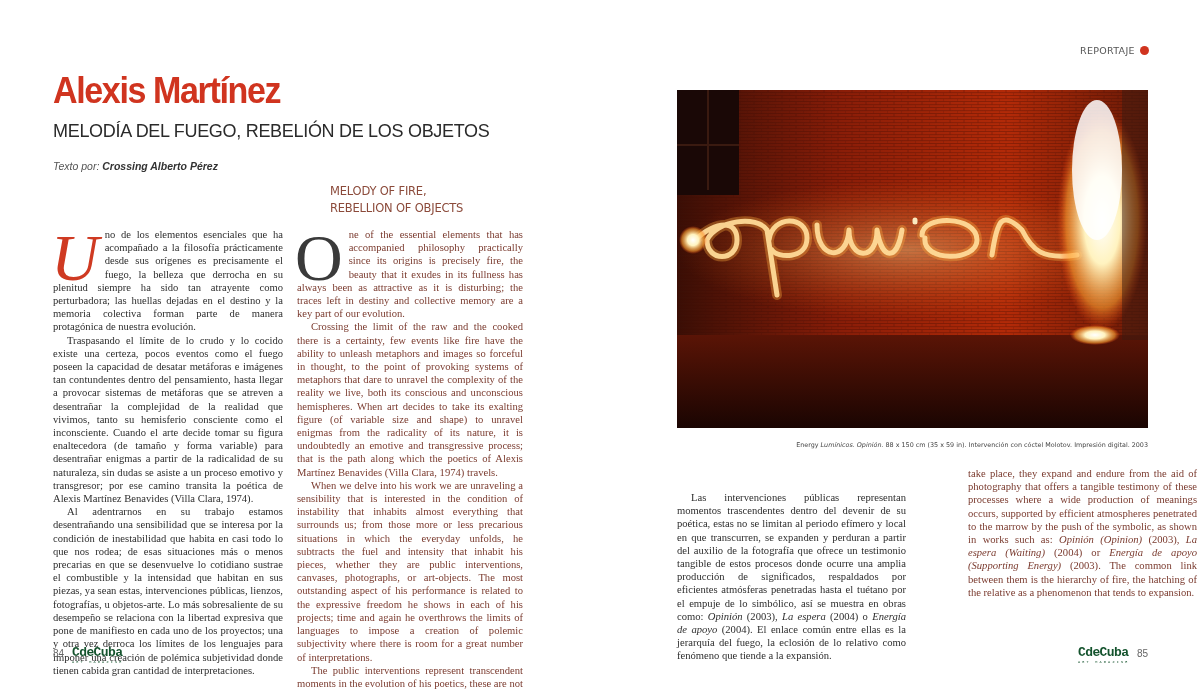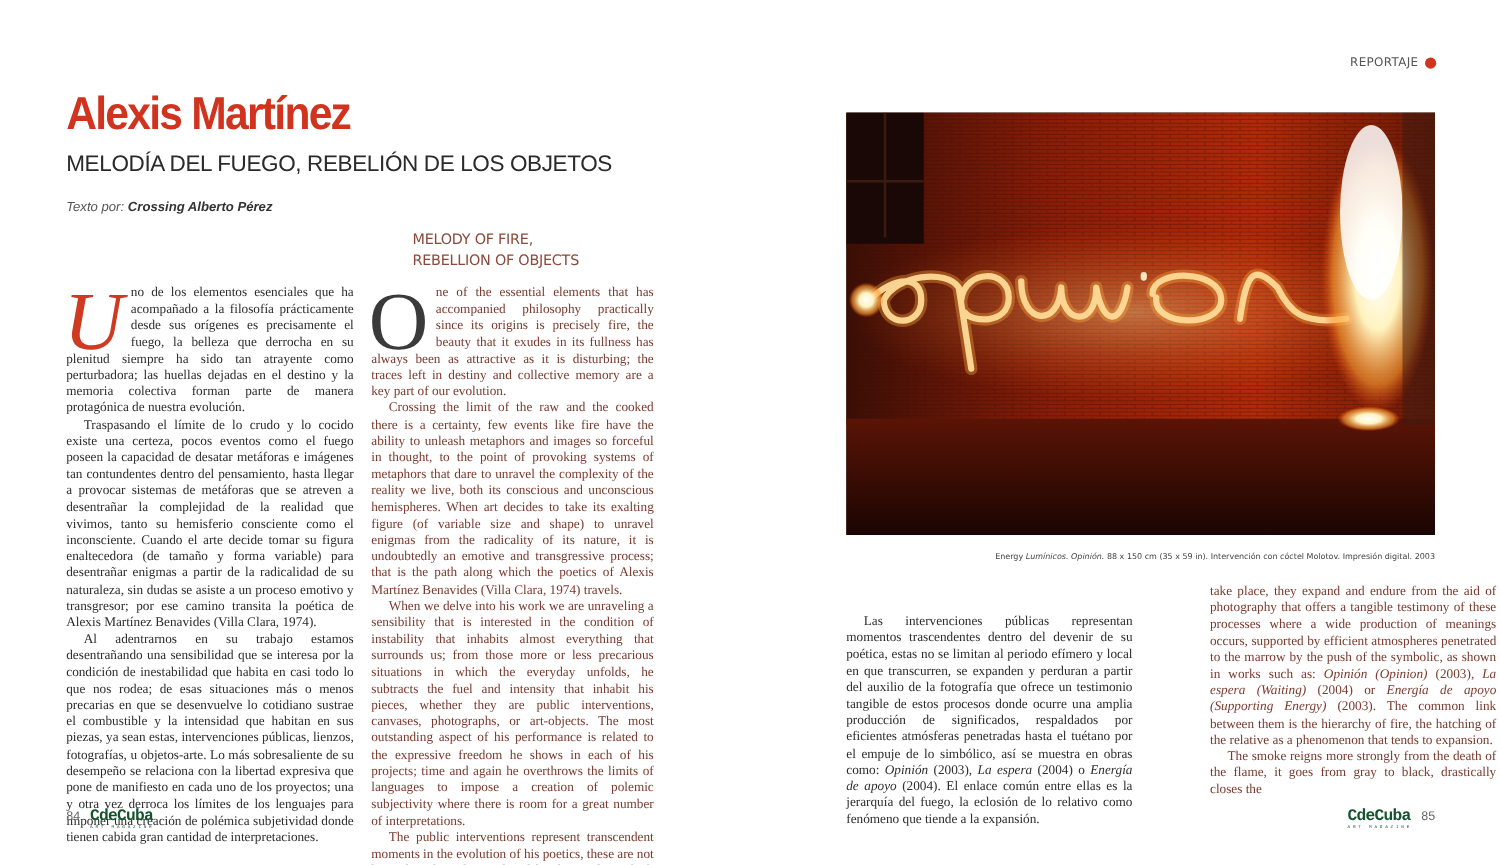--- a/index.html
+++ b/index.html
@@ -108,21 +108,20 @@
 <div class="abs caption">
   <span>Energy </span><i>Lumínicos. Opinión.</i><span> 88 x 150 cm (35 x 59 in). Intervención con cóctel Molotov. Impresión digital. 2003</span>
 </div>
 
 <div class="abs col es col3">
   <p><span>Las intervenciones públicas representan momentos trascendentes dentro del devenir de su poética, estas no se limitan al periodo efímero y local en que transcurren, se expanden y perduran a partir del auxilio de la fotografía que ofrece un testimonio tangible de estos procesos donde ocurre una amplia producción de significados, respaldados por eficientes atmósferas penetradas hasta el tuétano por el empuje de lo simbólico, así se muestra en obras como: </span><i>Opinión</i><span> (2003), </span><i>La espera</i><span> (2004) o </span><i>Energía de apoyo</i><span> (2004). El enlace común entre ellas es la jerarquía del fuego, la eclosión de lo relativo como fenómeno que tiende a la expansión.</span></p>
 </div>
 
 <div class="abs col en col4">
   <p class="first"><span>take place, they expand and endure from the aid of photography that offers a tangible testimony of these processes where a wide production of meanings occurs, supported by efficient atmospheres penetrated to the marrow by the push of the symbolic, as shown in works such as: </span><i>Opinión (Opinion)</i><span> (2003), </span><i>La espera (Waiting)</i><span> (2004) or </span><i>Energía de apoyo (Supporting Energy)</i><span> (2003). The common link between them is the hierarchy of fire, the hatching of the relative as a phenomenon that tends to expansion.</span></p>
-  <p>The smoke reigns more strongly from the death of the flame, it goes from gray to black, drastically closes the</p>
 </div>
 
 <div class="abs folio" style="left:53px; top:648px;">84</div>
 <div class="abs logo" style="left:72px; top:647px;">
   <span>CdeCuba</span>
   <small>ART MAGAZINE</small>
 </div>
 <div class="abs logo" style="left:1078px; top:647px;">
   <span>CdeCuba</span>
   <small>ART MAGAZINE</small>

